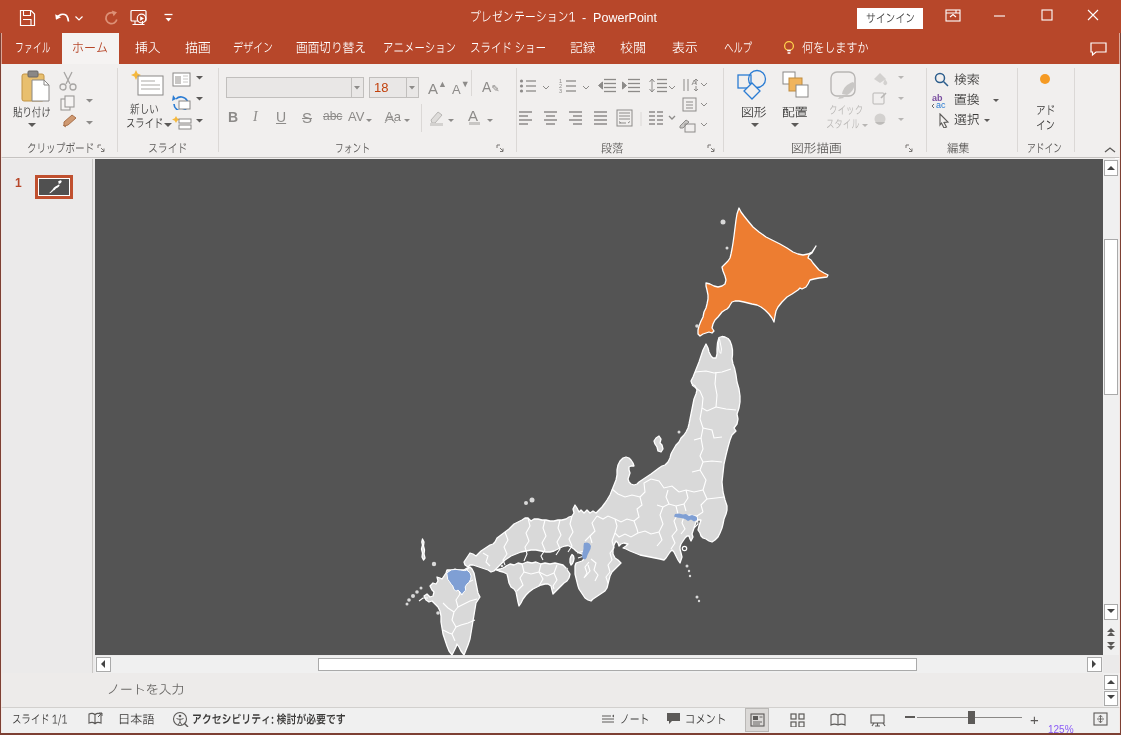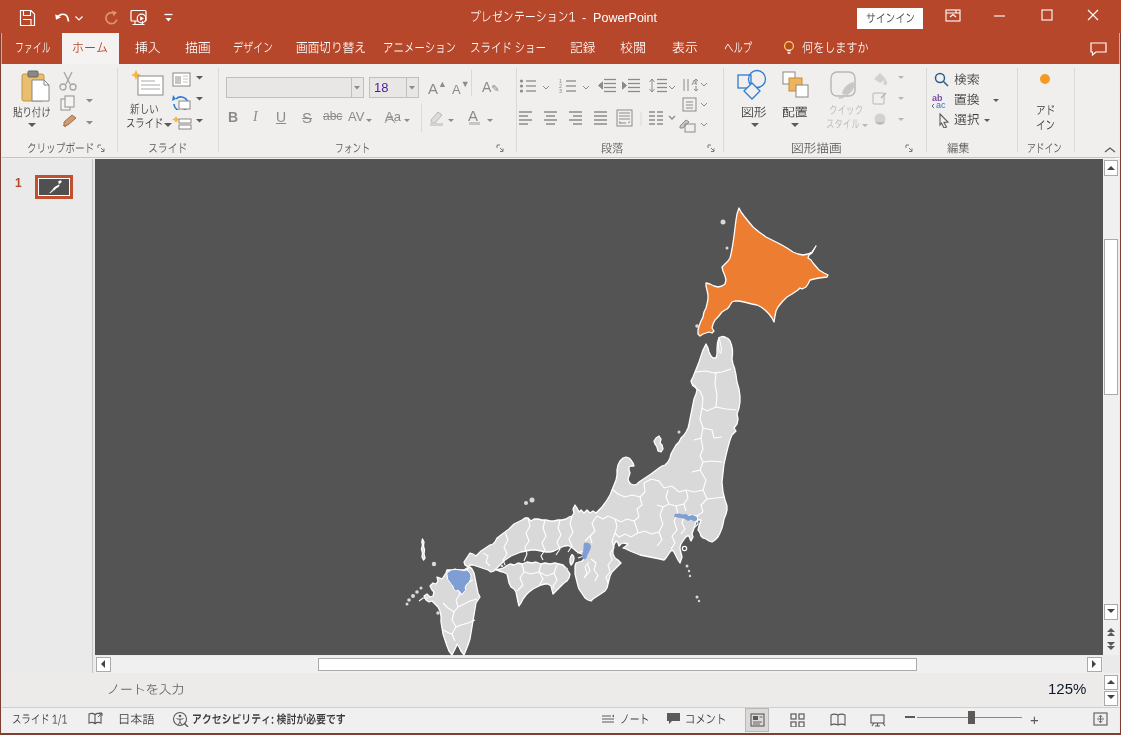--- a/index.html
+++ b/index.html
@@ -223,21 +223,21 @@
     </svg>
 <svg class="abs" style="left:196px;top:119px" width="8" height="6" fill="#5c5a58">
       <path d="M0 0l3.5 3.5L7 0z"></path>
     </svg>
 <div class="abs" style="left:226px;top:77px;width:138px;height:21px;background:#e9e7e6;border:1px solid #c1bfbd"></div>
 <div class="abs" style="left:351px;top:77px;width:13px;height:21px;border-left:1px solid #c1bfbd"></div>
 <svg class="abs" style="left:354px;top:86px" width="8" height="5" fill="#8d8b89">
       <path d="M0 0l3 3.5L6 0z"></path>
     </svg>
 <div class="abs" style="left:369px;top:77px;width:50px;height:21px;background:#e9e7e6;border:1px solid #c1bfbd"></div>
-<div class="abs" style="left:374px;top:80px;color:#4c1d95;font-size:13px">18</div>
+<div class="abs" style="left:374px;top:80px;color:#c2410c;font-size:13px">18</div>
 <div class="abs" style="left:406px;top:77px;width:13px;height:21px;border-left:1px solid #c1bfbd"></div>
 <svg class="abs" style="left:409px;top:86px" width="8" height="5" fill="#8d8b89">
       <path d="M0 0l3 3.5L6 0z"></path>
     </svg>
 <div class="abs" style="left:428px;top:79px;font-size:15px;color:#8d8b89">A<span style="font-size:9px;vertical-align:7px">▲</span></div>
 <div class="abs" style="left:452px;top:79px;font-size:13px;color:#8d8b89">A<span style="font-size:9px;vertical-align:7px">▼</span></div>
 <div class="abs" style="left:471px;top:70px;width:1px;height:26px;background:#dbd8d6"></div>
 <div class="abs" style="left:482px;top:79px;font-size:14px;color:#8d8b89">A<span style="font-size:10px">✎</span></div>
 <div class="abs" style="left:227px;top:109px;width:290px;height:22px;font-size:14px;color:#8d8b89">
 <span style="position:absolute;left:1px;font-weight:bold">B</span>
@@ -658,21 +658,21 @@
     </svg>
 <svg class="abs" style="left:870px;top:713px" width="16" height="14" fill="none" stroke="#5c5a58" stroke-width="1.1">
       <rect x="1" y="2" width="13" height="8"></rect>
       <path d="M5 13h5M7.5 10v3"></path>
       <path d="M4 10l-2 3m11-3l2 3"></path>
     </svg>
 <div class="abs" style="left:905px;top:716px;width:10px;height:2px;background:#5c5a58"></div>
 <div class="abs" style="left:917px;top:717px;width:105px;height:1px;background:#8a8886"></div>
 <div class="abs" style="left:968px;top:711px;width:7px;height:13px;background:#5c5a58"></div>
 <div class="abs" style="left:1030px;top:711px;width:11px;height:11px;color:#5c5a58;font-size:15px">+</div>
-<div class="abs" style="left:1048px;top:680px;color:#0f172a;font-size:15px">125%</div>
+<div class="abs" style="left:1048px;top:724px;color:#8b5cf6;font-size:10px">125%</div>
 <svg class="abs" style="left:1093px;top:712px" width="15" height="14" fill="none" stroke="#5c5a58" stroke-width="1.1">
       <rect x="1" y="1" width="13" height="12"></rect>
       <path d="M4 7h7M7.5 3.5v7M7.5 3.5L5.5 5m2-1.5L9.5 5m-2 5.5L5.5 9m2 1.5L9.5 9" stroke-width="0.9"></path>
     </svg>
 <div class="abs" style="left:1px;top:33px;width:1px;height:700px;background:#f7e4df;opacity:.6"></div>
 <div class="abs" style="left:1119px;top:33px;width:1px;height:700px;background:#f7e4df;opacity:.6"></div>
 <div class="abs" style="left:0;top:33px;width:1px;height:702px;background:#7d4033"></div>
 <div class="abs" style="left:1120px;top:33px;width:1px;height:702px;background:#7d4033"></div>
 <div class="abs" style="left:0;top:733px;width:1121px;height:2px;background:#7d4033"></div>
 </div>

